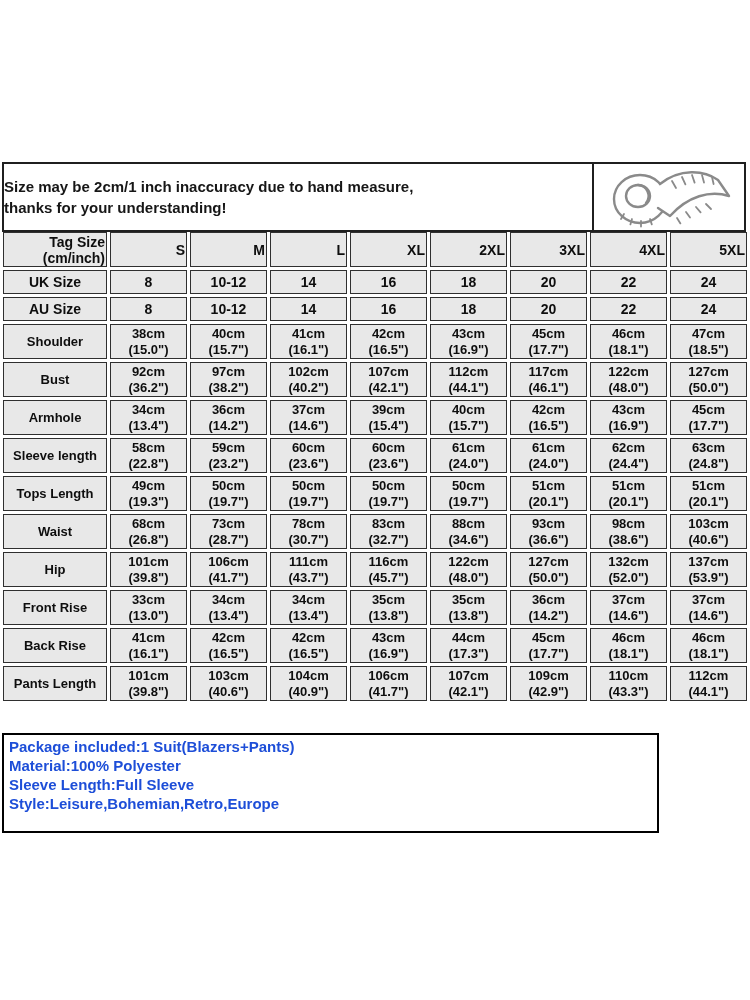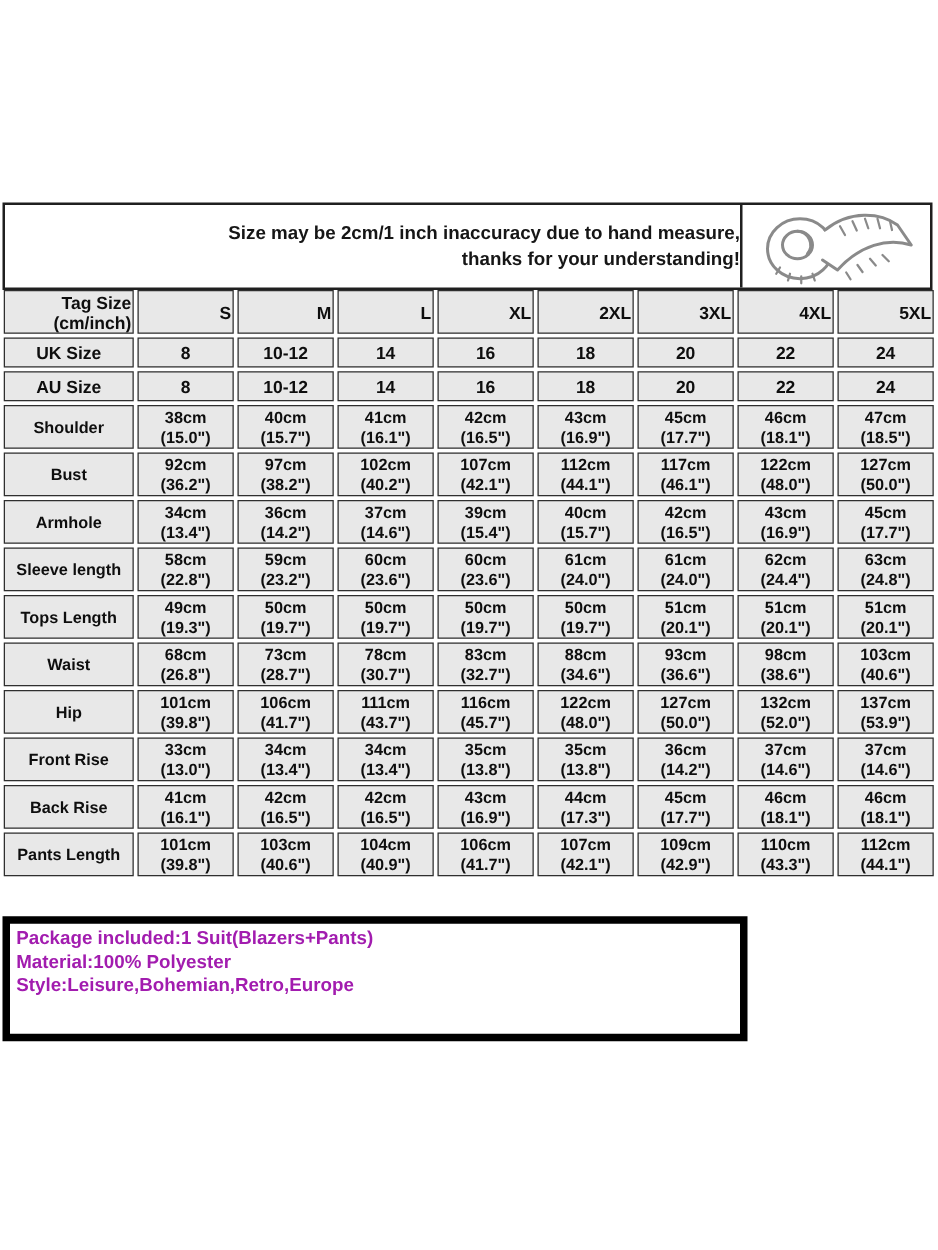--- a/index.html
+++ b/index.html
@@ -17,42 +17,42 @@
     width:152px; box-sizing:border-box; border-right:2px solid #1f1f1f;
     display:flex; align-items:center; justify-content:center; gap:3px; padding:2px;
   }
   .logo-text { text-align:left; }
   .brand-row { font-family:"Liberation Serif", serif; font-weight:bold; font-size:27px; line-height:1; letter-spacing:1px; color:#141414; white-space:nowrap; }
   .reg { font-size:10px; vertical-align:top; position:relative; top:-2px; font-family:"Liberation Sans",sans-serif; }
   .tagline { font-size:8.5px; color:#4d4d4d; letter-spacing:0.4px; margin-top:2px; white-space:nowrap; }
   .disclaimer-box {
     flex:1; box-sizing:border-box; border-right:2px solid #1f1f1f;
     display:flex; flex-direction:column; justify-content:center;
-    text-align:right; font-weight:bold; font-size:15px; line-height:21px; color:#161616;
+    text-align:left; font-weight:bold; font-size:15px; line-height:21px; color:#161616;
   }
   .tape-box { width:150px; display:flex; align-items:center; justify-content:center; }
   
   .size-table {
     position:absolute; left:0; top:229px; width:750px;
     border-collapse:separate; border-spacing:3px; table-layout:fixed;
   }
   .size-table td {
     border:1px solid #2f2f2f; background:#e8e8e8; text-align:center;
     vertical-align:middle; font-weight:bold; color:#0e0e0e; padding:0 1px;
     overflow:hidden;
   }
   .row-header td  { height:33px; font-size:14px; line-height:16px;text-align:right; }
   .row-single td  { height:22px; font-size:14px; }
   .row-measure td { height:33px; font-size:13px; line-height:16px; }
   .label-cell { font-size:14px; line-height:16px; }
   
   .footer-box {
-    position:absolute; left:2px; top:733px; width:596px; height:100px;
-    border:6px solid #000000; box-sizing:border-box; background:#fff;
-    padding:2px 5px; font-weight:bold; font-size:15px; line-height:19px; color:#a21caf;
+    position:absolute; left:2px; top:733px; width:657px; height:100px;
+    border:2px solid #000000; box-sizing:border-box; background:#fff;
+    padding:2px 5px; font-weight:bold; font-size:15px; line-height:19px; color:#1d4ed8;
   }
   .footer-line { white-space:nowrap; }
   svg { display:block; }
 </style>
 </head>
 <body>
 
 <div class="sheet">
 
   <div class="header-band">
@@ -475,16 +475,17 @@
             <div>112cm</div>
             <div>(44.1")</div>
           </td>
         </tr>
       </tbody>
   </table>
 
   <div class="footer-box">
     <div class="footer-line">Package included:1 Suit(Blazers+Pants)</div>
     <div class="footer-line">Material:100% Polyester</div>
+    <div class="footer-line">Sleeve Length:Full Sleeve</div>
     <div class="footer-line">Style:Leisure,Bohemian,Retro,Europe</div>
   </div>
 
 </div>
 
 </body></html>

